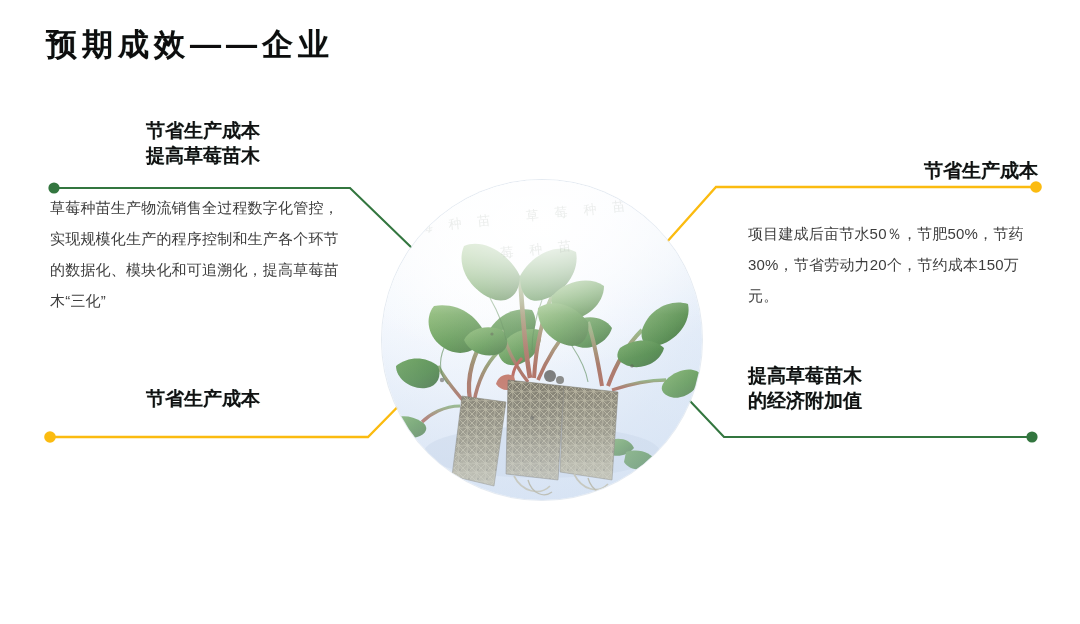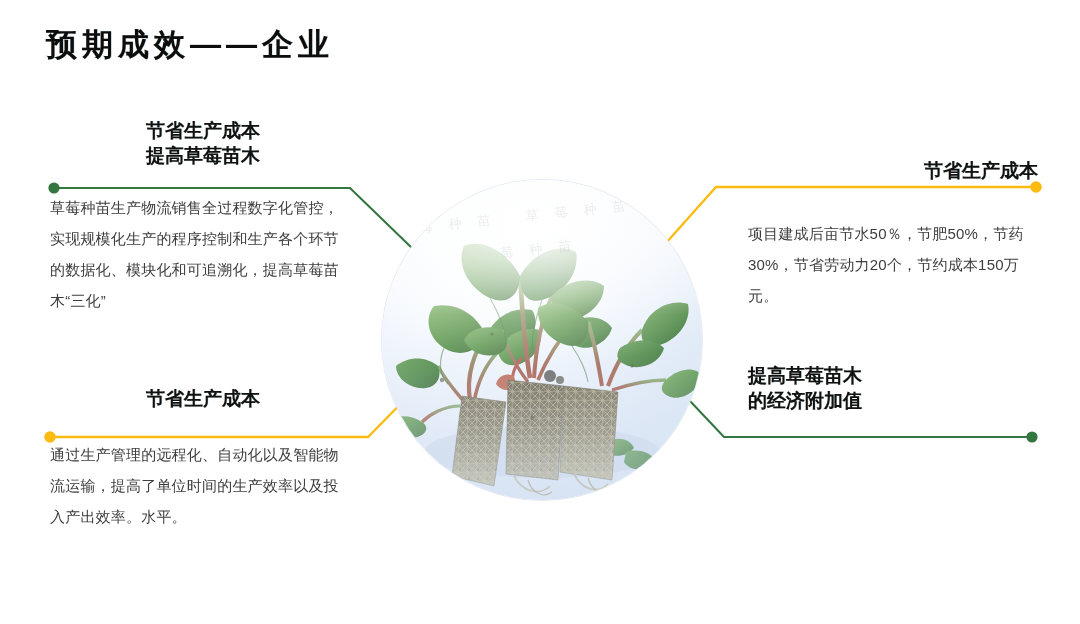--- a/index.html
+++ b/index.html
@@ -260,21 +260,20 @@
       <div>节省生产成本</div>
       <div>提高草莓苗木</div>
     </div>
     <div class="block-body">草莓种苗生产物流销售全过程数字化管控，实现规模化生产的程序控制和生产各个环节的数据化、模块化和可追溯化，提高草莓苗木“三化”</div>
   </div>
 
   <div class="block" id="block-efficiency">
     <div class="block-heading">
       <div>节省生产成本</div>
     </div>
-    <div class="block-body">通过生产管理的远程化、自动化以及智能物流运输，提高了单位时间的生产效率以及投入产出效率。水平。</div>
   </div>
 
   <div class="block" id="block-cost">
     <div class="block-heading">
       <div>节省生产成本</div>
     </div>
     <div class="block-body">项目建成后亩节水50％，节肥50%，节药30%，节省劳动力20个，节约成本150万元。</div>
   </div>
 
   <div class="block" id="block-value">

